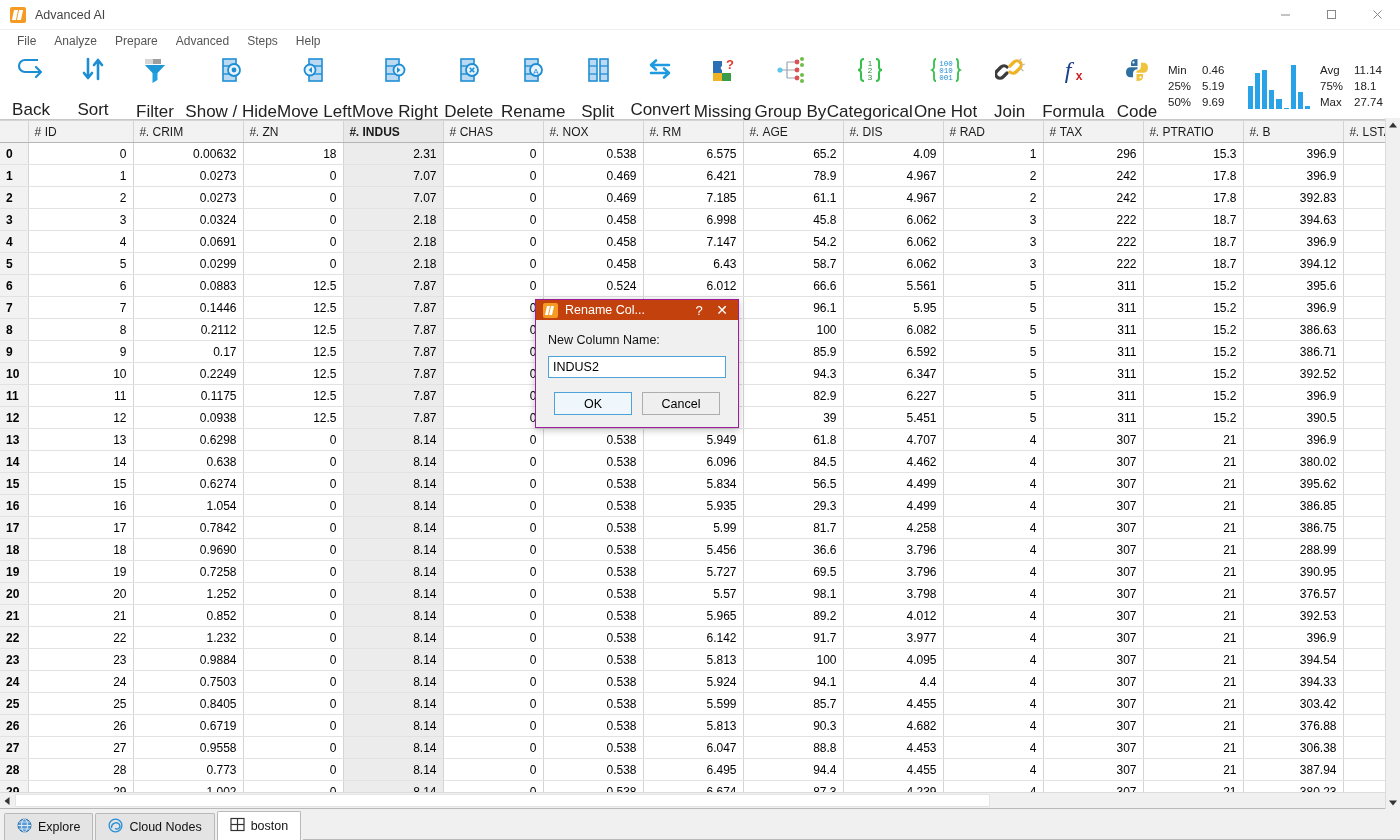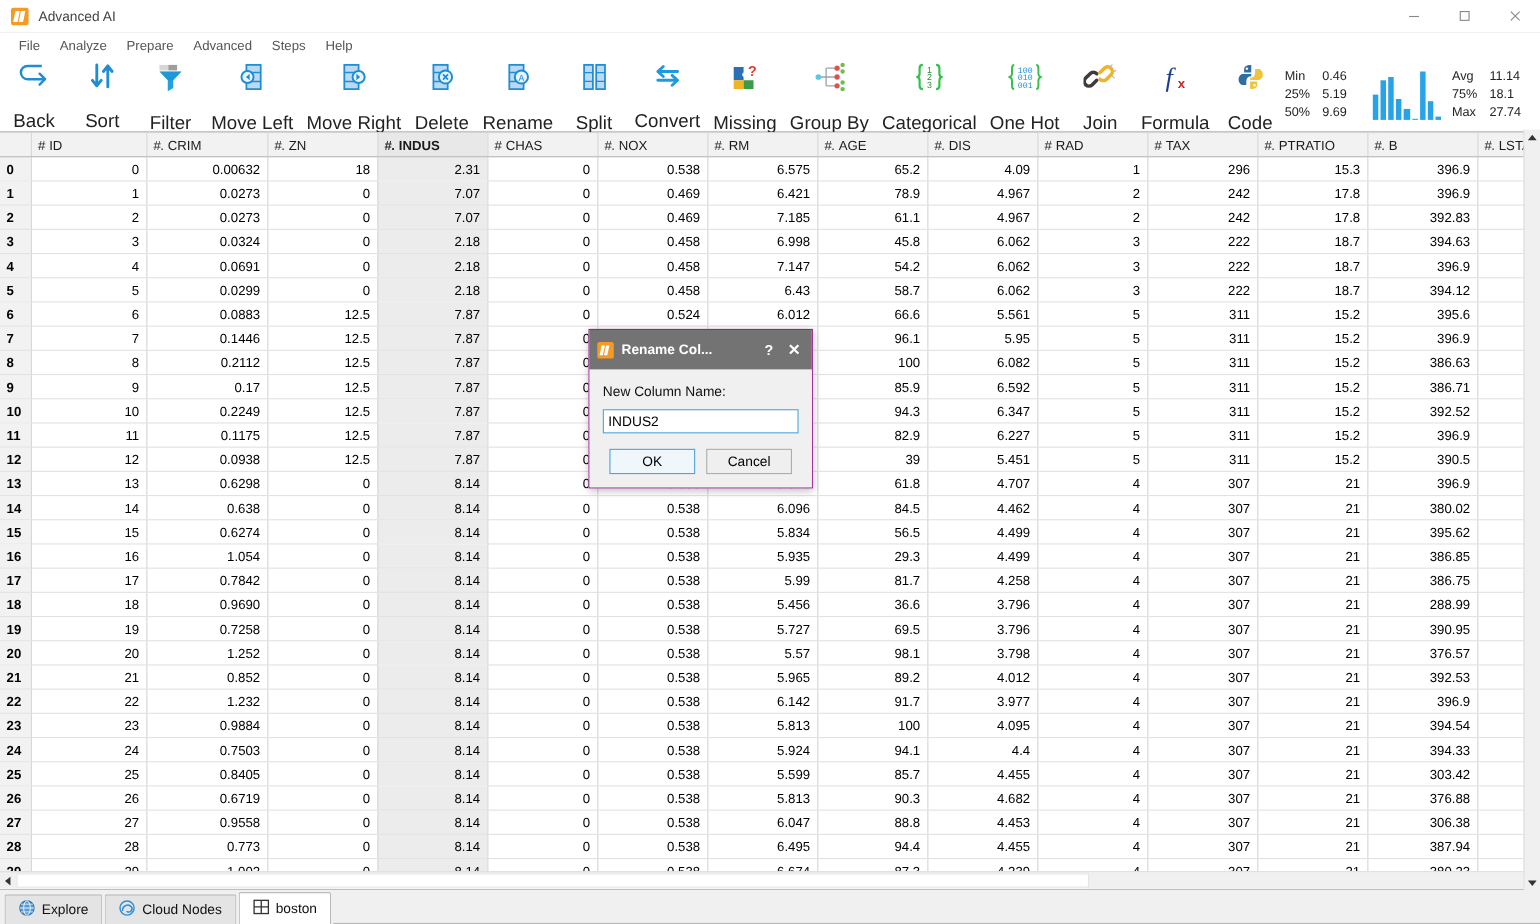--- a/index.html
+++ b/index.html
@@ -71,21 +71,21 @@
   .hrest{position:absolute;left:990px;top:0;right:0;height:15px;background:#f0f0f0;}
 
   
   .tabbar{height:31px;flex:0 0 31px;background:#f0f0f0;border-top:1px solid #b9b9b9;display:flex;align-items:flex-end;padding-left:4px;}
   .tab{height:26px;display:flex;align-items:center;gap:6px;padding:0 12px;background:#e4e4e4;border:1px solid #b9b9b9;border-bottom:none;margin-right:2px;font-size:12.5px;color:#111;border-radius:2px 2px 0 0;}
   .tab.active{background:#ffffff;height:28px;}
   .tabfill{flex:1;border-bottom:1px solid #b9b9b9;height:0;}
 
   
   .dlg{position:absolute;left:535px;top:299px;width:202px;background:#f0f0f0;border:1px solid #9b1f9b;box-shadow:0 2px 7px rgba(0,0,0,.25);z-index:50;}
-  .dlg-title{height:36px;background:#737373;display:flex;align-items:center;padding:0 4px 0 7px;font-weight:bold;}
+  .dlg-title{height:20px;background:#c2410c;display:flex;align-items:center;padding:0 4px 0 7px;}
   .dlg-ico{width:15px;height:15px;background:#f59a23;border-radius:2px;position:relative;flex:0 0 15px;margin-right:7px;}
   .dlg-ico::before{content:"";position:absolute;left:3px;top:3px;width:3px;height:9px;background:#fff;transform:skewX(-12deg);}
   .dlg-ico::after{content:"";position:absolute;left:7px;top:3px;width:3px;height:9px;background:#fff;transform:skewX(-12deg);}
   .dlg-name{color:#fff;font-size:12.5px;flex:1;}
   .dlg-help{color:#fff;font-size:13px;width:22px;text-align:center;}
   .dlg-close{color:#fff;font-size:14px;width:24px;text-align:center;}
   .dlg-body{padding:13px 12px 12px 12px;background:#f0f0f0;}
   .dlg-label{font-size:12.5px;color:#111;margin-bottom:9px;}
   .dlg-input{width:100%;height:22px;box-sizing:border-box;border:1px solid #4da3d8;background:#fff;font-size:12.5px;font-family:"Liberation Sans",sans-serif;padding:0 4px;color:#000;outline:none;}
   .dlg-btns{display:flex;justify-content:center;gap:10px;margin-top:14px;}
@@ -156,20 +156,32 @@
         <svg width="28" height="28" viewBox="0 0 28 28">
             <rect x="4" y="3" width="8" height="5" fill="#d6d6d6"></rect>
             <rect x="12" y="3" width="8" height="5" fill="#9e9e9e"></rect>
             <path d="M4 9 h20 l-7.5 8 v7 l-5 3 v-10 z" fill="#23a0de"></path>
             <path d="M4 9 h20 l-7.5 8 h-5 z" fill="#1486c9" opacity="0.35"></path>
           </svg>
       </div>
       <div class="tb-lbl">Filter</div>
     </div>
 
+    <div class="tb-item">
+      <div class="tb-ico">
+        <svg width="26" height="28" viewBox="0 0 26 28">
+            <rect x="5" y="3" width="13" height="22" fill="#bcd9f2" stroke="#1e8ed4" stroke-width="1.6"></rect>
+            <line x1="5" y1="10" x2="18" y2="10" stroke="#1e8ed4" stroke-width="1.4"></line>
+            <line x1="5" y1="18" x2="18" y2="18" stroke="#1e8ed4" stroke-width="1.4"></line>
+            <circle cx="16" cy="14" r="6" fill="#e9f3fb" stroke="#1e8ed4" stroke-width="1.8"></circle>
+            <circle cx="16" cy="14" r="2.4" fill="#1e8ed4"></circle>
+          </svg>
+      </div>
+      <div class="tb-lbl">Show / Hide</div>
+    </div>
 
     <div class="tb-item">
       <div class="tb-ico">
         <svg width="26" height="28" viewBox="0 0 26 28">
             <rect x="8" y="3" width="13" height="22" fill="#bcd9f2" stroke="#1e8ed4" stroke-width="1.6"></rect>
             <line x1="8" y1="10" x2="21" y2="10" stroke="#1e8ed4" stroke-width="1.4"></line>
             <line x1="8" y1="18" x2="21" y2="18" stroke="#1e8ed4" stroke-width="1.4"></line>
             <circle cx="9" cy="14" r="5.5" fill="#e9f3fb" stroke="#1e8ed4" stroke-width="1.8"></circle>
             <path d="M11 11 l-3.4 3 3.4 3 z" fill="#1e8ed4"></path>
           </svg>

